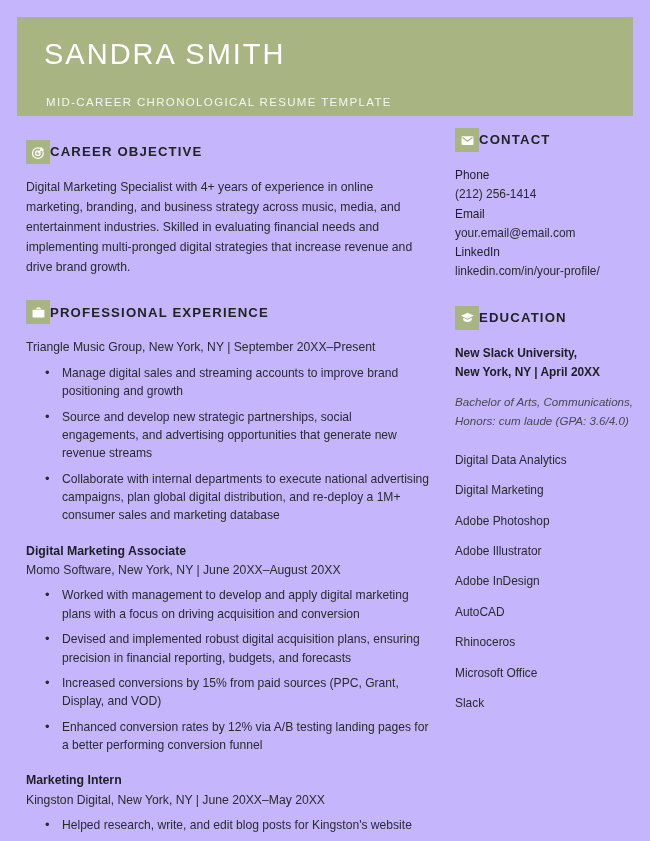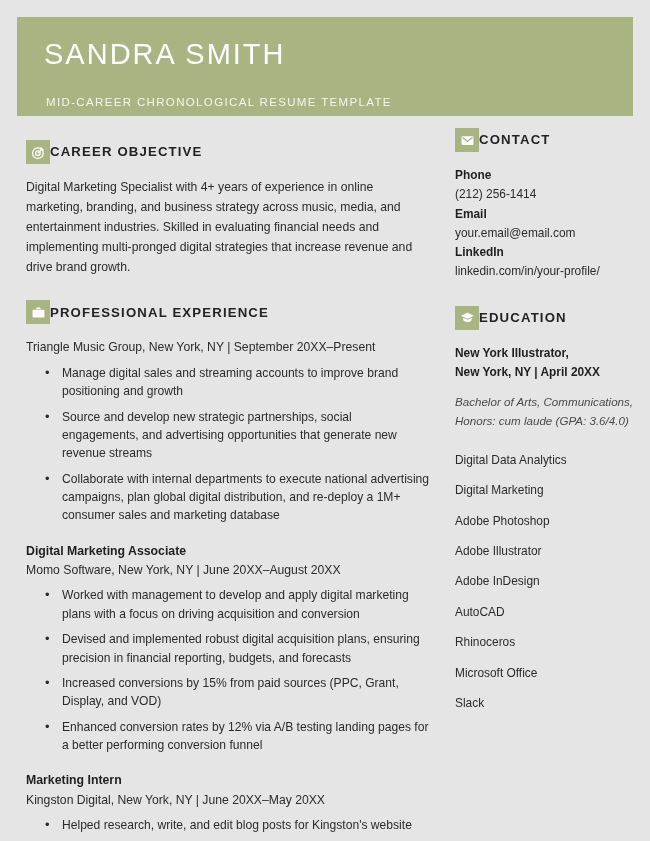--- a/index.html
+++ b/index.html
@@ -11,21 +11,21 @@
     width: 650px;
     height: 841px;
     font-family: "Liberation Sans", sans-serif;
     color: #2b2b2b;
     overflow: hidden;
   }
   .page {
     position: relative;
     width: 650px;
     height: 841px;
-    background: #e5e5e5;
+    background: #c4b5fd;
     box-sizing: border-box;
   }
 
   
   .header-band {
     position: absolute;
     left: 17px;
     top: 17px;
     width: 616px;
     height: 99px;
@@ -138,21 +138,21 @@
     left: -17px;
     top: -1px;
     font-size: 13px;
     color: #2b2b2b;
   }
 
   
   .contact-block { margin-bottom: 24px; }
   .contact-label {
     font-size: 11.9px;
-    font-weight: bold;
+    font-weight: normal;
     color: #1f1f1f;
     line-height: 1.62;
   }
   .contact-value {
     font-size: 11.9px;
     color: #2b2b2b;
     line-height: 1.62;
   }
 
   
@@ -275,21 +275,21 @@
       <div class="sec-head">
         <span class="sec-icon">
           <svg width="15" height="15" viewBox="0 0 24 24" fill="#ffffff">
             <path d="M12 4.2 L22.2 9 L12 13.8 L1.8 9 Z"></path>
             <path d="M5.2 12.2 v3.4 c0 1.9 3.1 3.4 6.8 3.4 s6.8 -1.5 6.8 -3.4 v-3.4 l-6.8 3.2 z"></path>
           </svg>
         </span>
         <span class="sec-title">EDUCATION</span>
       </div>
       <div class="edu-block">
-        <div class="edu-school">New York Illustrator,</div>
+        <div class="edu-school">New Slack University,</div>
         <div class="edu-school">New York, NY | April 20XX</div>
         <div class="edu-detail">Bachelor of Arts, Communications,</div>
         <div class="edu-detail" style="margin-top:0">Honors: cum laude (GPA: 3.6/4.0)</div>
       </div>
     </div>
 
     <div class="section">
       <div>
         <div class="skill">Digital Data Analytics</div>
         <div class="skill">Digital Marketing</div>

